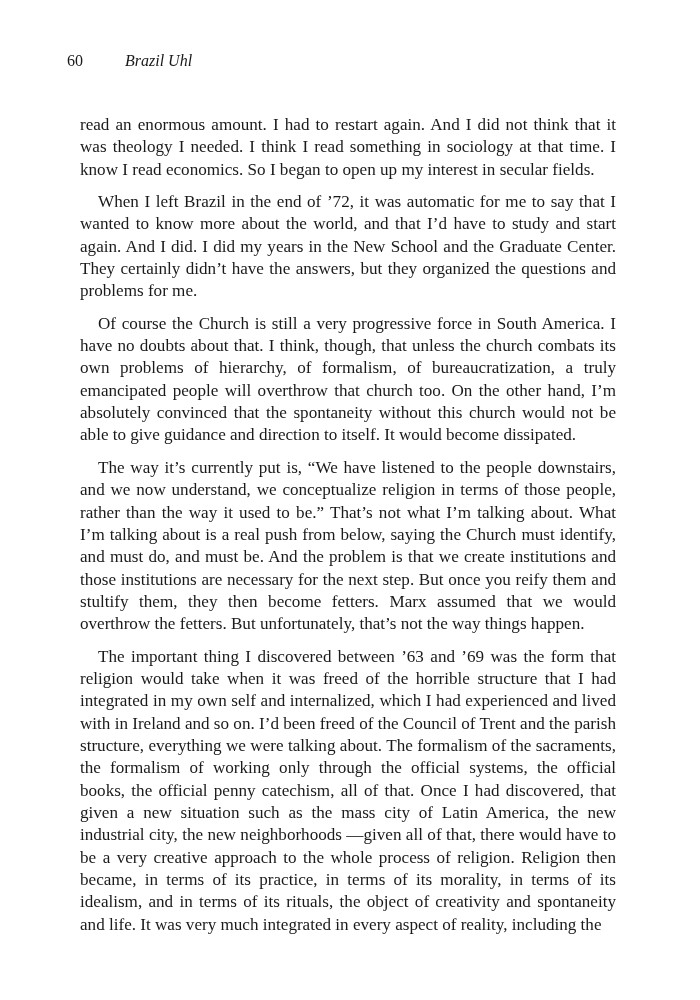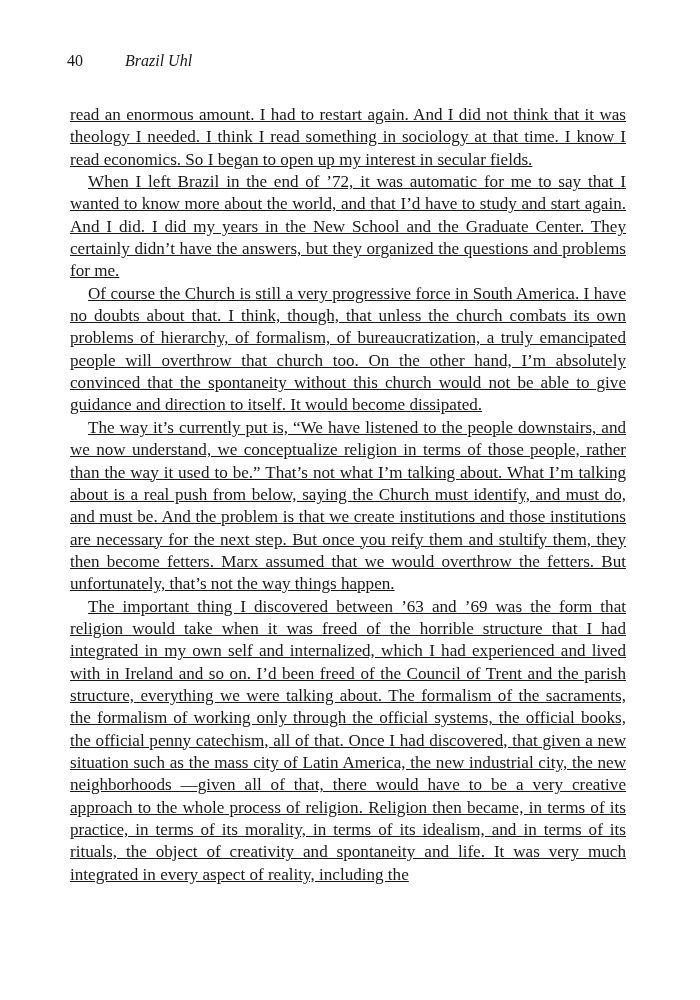--- a/index.html
+++ b/index.html
@@ -41,35 +41,34 @@
   .body-text {
     position: absolute;
     left: 70px;
     top: 104px;
     width: 556px;
     font-size: 17.1px;
     line-height: 22.35px;
     text-align: justify;
   }
   .para {
-    margin: 0;
+    margin: 10px;
     text-indent: 18px;
     text-align: justify;
-    text-decoration: underline;
   }
   .para.continued {
     text-indent: 0;
   }
 </style>
 </head>
 <body>
 
 <div class="page">
   <div class="running-head">
-    <span class="page-number">40</span>
+    <span class="page-number">60</span>
     <span class="running-title">Brazil Uhl</span>
   </div>
 
   <div class="body-text">
     <p class="para continued">read an enormous amount. I had to restart again. And I did not think that it was theology I needed. I think I read something in sociology at that time. I know I read economics. So I began to open up my interest in secular fields.</p>
     <p class="para">When I left Brazil in the end of ’72, it was automatic for me to say that I wanted to know more about the world, and that I’d have to study and start again. And I did. I did my years in the New School and the Graduate Center. They certainly didn’t have the answers, but they organized the questions and problems for me.</p>
     <p class="para">Of course the Church is still a very progressive force in South America. I have no doubts about that. I think, though, that unless the church combats its own problems of hierarchy, of formalism, of bureaucratization, a truly emancipated people will overthrow that church too. On the other hand, I’m absolutely convinced that the spontaneity without this church would not be able to give guidance and direction to itself. It would become dissipated.</p>
     <p class="para">The way it’s currently put is, “We have listened to the people downstairs, and we now understand, we conceptualize religion in terms of those people, rather than the way it used to be.” That’s not what I’m talking about. What I’m talking about is a real push from below, saying the Church must identify, and must do, and must be. And the problem is that we create institutions and those institutions are necessary for the next step. But once you reify them and stultify them, they then become fetters. Marx assumed that we would overthrow the fetters. But unfortunately, that’s not the way things happen.</p>
     <p class="para">The important thing I discovered between ’63 and ’69 was the form that religion would take when it was freed of the horrible structure that I had integrated in my own self and internalized, which I had experienced and lived with in Ireland and so on. I’d been freed of the Council of Trent and the parish structure, everything we were talking about. The formalism of the sacraments, the formalism of working only through the official systems, the official books, the official penny catechism, all of that. Once I had discovered, that given a new situation such as the mass city of Latin America, the new industrial city, the new neighborhoods —given all of that, there would have to be a very creative approach to the whole process of religion. Religion then became, in terms of its practice, in terms of its morality, in terms of its idealism, and in terms of its rituals, the object of creativity and spontaneity and life. It was very much integrated in every aspect of reality, including the</p>
   </div>

